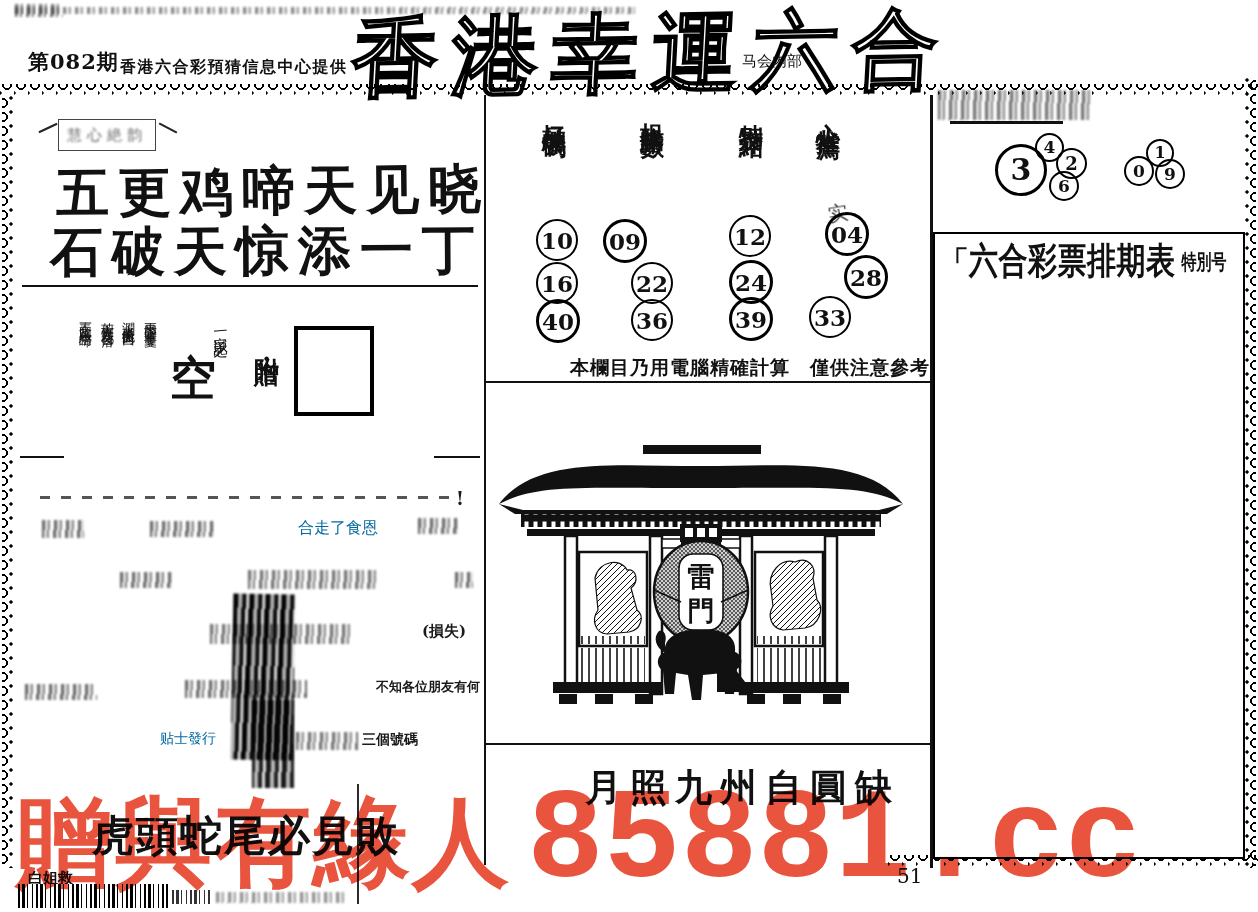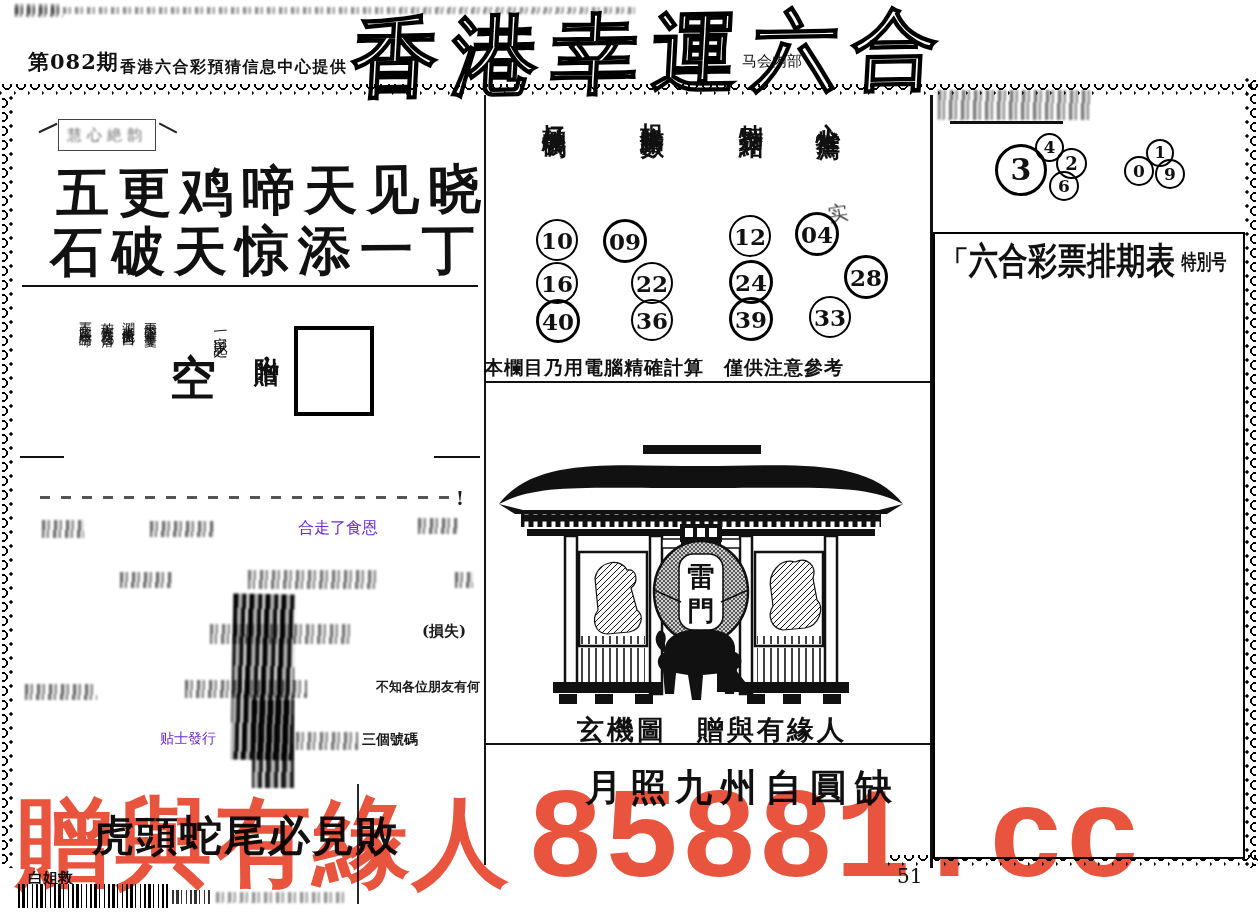--- a/index.html
+++ b/index.html
@@ -24,21 +24,21 @@
   .c{border:2.5px solid #000;border-radius:50%;display:flex;align-items:center;justify-content:center;
      font-weight:bold;background:#fff0;line-height:1;}
   .outline-title{color:#fff;-webkit-text-stroke:1.6px #000;font-weight:bold;white-space:nowrap;
      transform:rotate(-1deg) skewX(-4deg);}
   .brush{font-weight:bold;white-space:nowrap;}
   .noise{background-image:repeating-linear-gradient(93deg, rgba(40,40,40,.7) 0 3px,
       rgba(130,130,130,.25) 3px 6px, rgba(30,30,30,.55) 6px 8px, transparent 8px 12px);
       filter:blur(1px);}
   .smear{background-image:repeating-linear-gradient(92deg, #000 0 5px, rgba(0,0,0,.3) 5px 9px,
       #060606 9px 13px, rgba(0,0,0,.12) 13px 16px);filter:blur(.8px);}
-  .frag{color:#6d28d9;filter:blur(.7px);white-space:nowrap;}
+  .frag{color:#0369a1;filter:blur(.7px);white-space:nowrap;}
   .fragdark{color:#1a1a1a;filter:blur(.4px);white-space:nowrap;font-weight:bold;}
   .watermark{display:flex;align-items:baseline;gap:16px;color:#e8543e;mix-blend-mode:multiply;
      font-weight:800;line-height:1;z-index:50;white-space:nowrap;}
   .barcode{background:repeating-linear-gradient(90deg,#000 0 2px,#fff 2px 4px,#000 4px 7px,
      #fff 7px 9px,#000 9px 10px,#fff 10px 14px,#000 14px 15px,#fff 15px 18px);}
   .giftbox{border:4px solid #000;background:#fff;}
   .labelbox{border:1.5px solid #444;}
   .boxR{border:2.5px solid #000;background:#fff;}
 </style>
 </head>
@@ -116,33 +116,33 @@
   <div class="abs vtext" style="left:538px;top:104px;height:112px;font-size:24px;font-weight:900;letter-spacing:4px">極品號碼</div>
   <div class="abs vtext" style="left:636px;top:104px;height:112px;font-size:24px;font-weight:900;letter-spacing:4px">捉膽路數</div>
   <div class="abs vtext" style="left:735px;top:104px;height:112px;font-size:24px;font-weight:900;letter-spacing:4px">特別介紹</div>
   <div class="abs vtext" style="left:812px;top:104px;height:112px;font-size:24px;font-weight:900;letter-spacing:4px">心水推薦</div>
 
   <div class="abs" style="left:828px;top:200px;font-size:20px;color:#444;transform:rotate(-10deg);filter:blur(.3px)">实</div>
 
   <div class="abs c" style="left:536px;top:219px;width:38px;height:38px;font-size:23px">10</div>
   <div class="abs c" style="left:603px;top:219px;width:38px;height:38px;font-size:23px;border-width:3px">09</div>
   <div class="abs c" style="left:729px;top:215px;width:38px;height:38px;font-size:23px">12</div>
-  <div class="abs c" style="left:795px;top:212px;width:38px;height:38px;font-size:23px;border-width:3px">04</div>
+  <div class="abs c" style="left:825px;top:212px;width:38px;height:38px;font-size:23px;border-width:3px">04</div>
 
   <div class="abs c" style="left:536px;top:262px;width:38px;height:38px;font-size:23px">16</div>
   <div class="abs c" style="left:631px;top:262px;width:38px;height:38px;font-size:23px">22</div>
   <div class="abs c" style="left:729px;top:260px;width:38px;height:38px;font-size:23px;border-width:3px">24</div>
   <div class="abs c" style="left:844px;top:255px;width:38px;height:38px;font-size:23px;border-width:3px">28</div>
 
   <div class="abs c" style="left:536px;top:299px;width:38px;height:38px;font-size:23px;border-width:3px">40</div>
   <div class="abs c" style="left:631px;top:299px;width:38px;height:38px;font-size:23px">36</div>
   <div class="abs c" style="left:729px;top:297px;width:38px;height:38px;font-size:23px;border-width:3px">39</div>
   <div class="abs c" style="left:809px;top:296px;width:38px;height:38px;font-size:23px">33</div>
 
-  <div class="abs" style="left:484px;top:355px;width:446px;text-align:left;font-size:19px;font-weight:900;letter-spacing:1px">本欄目乃用電腦精確計算　僅供注意參考</div>
+  <div class="abs" style="left:484px;top:355px;width:446px;text-align:right;font-size:19px;font-weight:900;letter-spacing:1px">本欄目乃用電腦精確計算　僅供注意參考</div>
   <div class="abs hline" style="left:485px;top:381px;width:445px"></div>
 
   <svg class="abs" style="left:495px;top:440px" width="412" height="268" viewBox="0 0 412 268">
     <defs>
       <pattern id="hx" width="6" height="6" patternUnits="userSpaceOnUse">
         <path d="M0,6 L6,0 M-1,1 L1,-1 M5,7 L7,5" stroke="#111" stroke-width="1"></path>
       </pattern>
       <pattern id="st" width="4" height="4" patternUnits="userSpaceOnUse">
         <rect width="4" height="4" fill="#cfcfcf"></rect>
         <circle cx="1" cy="1" r=".9" fill="#222"></circle>
@@ -195,21 +195,20 @@
     <rect x="184" y="114" width="44" height="76" rx="14" fill="#fff" stroke="#111" stroke-width="1.6"></rect>
     <text x="206" y="146" text-anchor="middle" font-size="27" font-weight="bold" fill="#111" font-family="DejaVu Serif, serif">雷</text>
     <text x="206" y="180" text-anchor="middle" font-size="27" font-weight="bold" fill="#111" font-family="DejaVu Serif, serif">門</text>
     <line x1="159" y1="150" x2="186" y2="162" stroke="#111" stroke-width="1.8"></line>
     <line x1="253" y1="150" x2="226" y2="162" stroke="#111" stroke-width="1.8"></line>
 
     <path d="M170,212 C168,196 188,188 206,190 C228,188 242,196 240,212 C247,214 249,225 242,229 L239,254 L230,254 L228,233 L208,235 L206,260 L197,260 L193,235 L181,233 L179,254 L170,254 L168,231 C160,225 162,215 170,212 Z" fill="#111"></path>
     <path d="M170,213 C160,207 158,197 164,191 C170,189 172,197 170,203 Z" fill="#111"></path>
   </svg>
 
-  <div class="abs" style="left:577px;top:712px;font-size:27px;letter-spacing:3px;font-weight:bold">玄機圖　贈與有緣人</div>
   <div class="abs hline" style="left:485px;top:743px;width:445px"></div>
 
   <div class="abs brush" style="left:585px;top:763px;font-size:37px;letter-spacing:8px;font-weight:bold">月照九州自圓缺</div>
 
   <div class="abs" style="left:357px;top:784px;width:2px;height:120px;background:#2a2a2a"></div>
 
   <div class="abs noise" style="left:938px;top:90px;width:152px;height:30px;opacity:.95"></div>
   <div class="abs" style="left:950px;top:121px;width:113px;height:2.5px;background:#111"></div>
 
   <div class="abs c" style="left:995px;top:144px;width:46px;height:46px;font-size:30px;border-width:3.5px">3</div>

